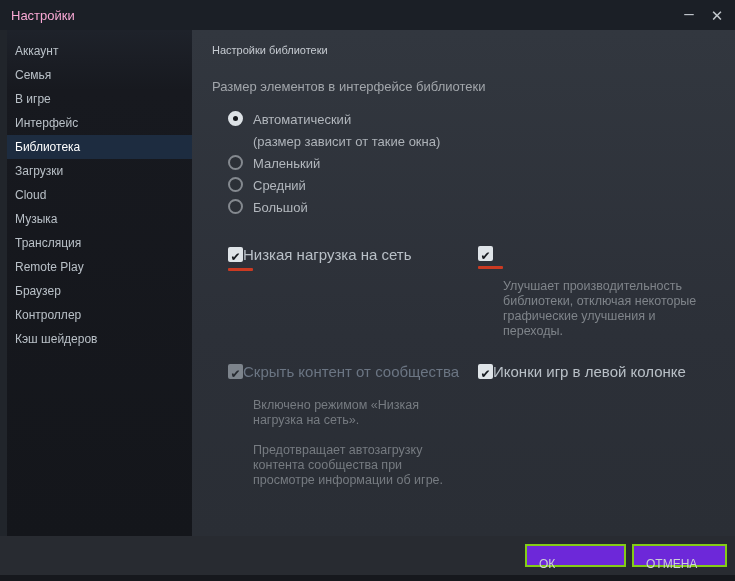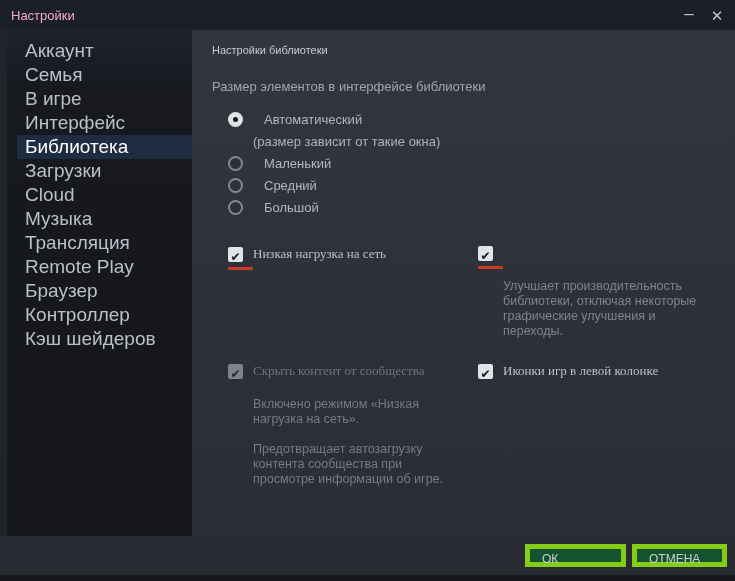--- a/index.html
+++ b/index.html
@@ -28,34 +28,34 @@
   }
   .win-btn.min { font-size: 17px; position: relative; top: -2px; }
   
   .sidebar {
     position: absolute; left: 7px; top: 30px; width: 185px; height: 506px;
     background: linear-gradient(180deg, #1e222a 0%, #17191f 12%, #14161b 100%);
     padding-top: 9px;
   }
   .side-item {
     height: 24px; line-height: 24px; padding-left: 8px;
-    font-size: 19px; color: #b9c0c7; white-space: nowrap; cursor: default; margin-left: 10px;
+    font-size: 12px; color: #b9c0c7; white-space: nowrap; cursor: default;
   }
   .side-item.selected { background: #1d2c40; color: #ffffff; }
   
   .content {
     position: absolute; left: 192px; top: 30px; width: 543px; height: 506px;
     background: linear-gradient(180deg, #32373f 0%, #2c3038 60%, #2a2e35 100%);
     padding: 14px 20px;
   }
   .content-header { font-size: 11px; color: #c6cbd1; }
   .section-label { font-size: 13px; color: #a2a6ab; margin-top: 23px; }
   
   .radio-group { margin-top: 17px; margin-left: 16px; }
-  .radio-row { display: flex; align-items: center; margin-bottom: 5px; cursor: default; gap: 11px; }
+  .radio-row { display: flex; margin-bottom: 5px; cursor: default; }
   .radio-circle {
     width: 15px; height: 15px; border-radius: 50%;
     border: 2px solid #84898f; background: #2c3037; flex: 0 0 15px;
   }
   .radio-row.selected .radio-circle {
     background: #dde2e6; border-color: #dde2e6; position: relative;
   }
   .radio-row.selected .radio-circle::after {
     content: ""; position: absolute; left: 3px; top: 3px;
     width: 5px; height: 5px; border-radius: 50%; background: #15181c;
@@ -68,43 +68,43 @@
   .cb-grid {
     margin-top: 30px; margin-left: 16px;
     display: grid; grid-template-columns: 250px auto; grid-row-gap: 24px;
   }
   .cb-row { display: flex; align-items: center; cursor: default; }
   .cb-box {
     width: 15px; height: 15px; border-radius: 2px; background: #dfe4e8;
     flex: 0 0 15px; text-align: center;
   }
   .cb-box .check { font-size: 12px; line-height: 15px; color: #15191e; font-weight: bold; }
-  .cb-label { margin-left: 10px; font-size: 13px; color: #b9c0c7; font-family: Liberation Serif, serif; }
+  .cb-label { font-size: 15px; color: #b9c0c7; }
   .red-underline {
     width: 25px; height: 3px; background: #cb3a22; margin-top: 5px; border-radius: 1px;
   }
   .cb-desc {
     margin-left: 25px; margin-top: 10px; font-size: 12.5px; line-height: 15px;
     color: #7f848a; width: 215px;
   }
   .cb-cell.disabled .cb-box { background: #7d848c; }
   .cb-cell.disabled .cb-box .check { color: #262a30; }
   .cb-cell.disabled .cb-label { color: #6b7583; }
   .cb-cell.disabled .cb-desc { color: #767b81; }
   .cb-cell .spacer-no-underline { height: 8px; }
   
   .footer {
     position: absolute; left: 0; top: 536px; width: 735px; height: 39px;
     background: #282b31;
     display: flex; align-items: center; justify-content: flex-end;
     padding-right: 8px; gap: 6px;
   }
   .footer-btn {
-    height: 23px; background: #14532d; border: 5px solid #84cc16;
-    color: #ccd1d7; font-size: 12px; text-align: left; padding: 0 0 0 12px;
+    height: 23px; background: #6d28d9; border: 2px solid #84cc16;
+    color: #ccd1d7; font-size: 12px; text-align: left; padding: 8px 0 0 12px;
     font-family: "Liberation Sans", "DejaVu Sans", sans-serif;
     cursor: default; line-height: 21px;
   }
   .footer-btn.ok { width: 101px; }
   .footer-btn.cancel { width: 95px; }
   .bottom-strip {
     position: absolute; left: 0; top: 575px; width: 735px; height: 6px;
     background: #16181d;
   }
 </style>

